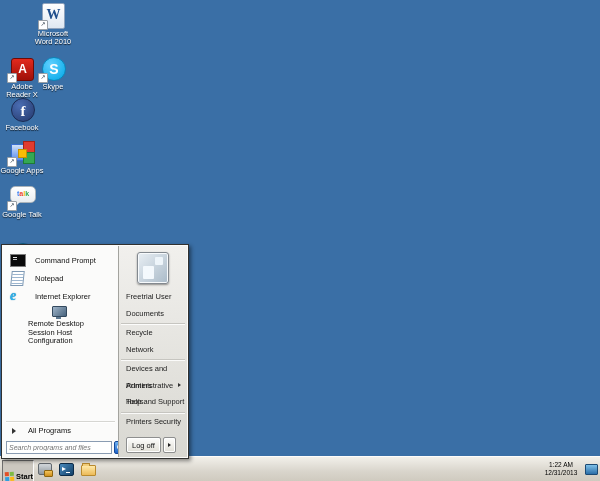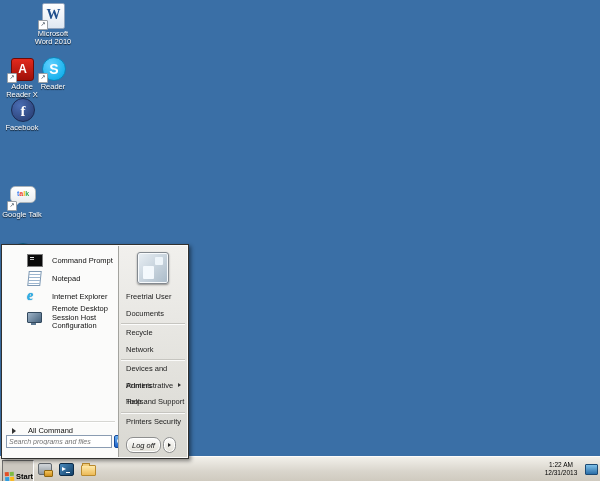--- a/index.html
+++ b/index.html
@@ -32,51 +32,51 @@
   .ic-gtalk{position:absolute;left:1px;top:2px;width:24px;height:15px;background:linear-gradient(#ffffff,#e9edf0);border:1px solid #aab3ba;border-radius:5px;font-size:7px;font-weight:bold;line-height:14px;}
   .ic-gtalk::after{content:"";position:absolute;left:4px;bottom:-5px;border:3px solid transparent;border-top-color:#e9edf0;border-left-color:#e9edf0;}
   .gt-t{color:#4285f4}.gt-a{color:#ea4335}.gt-l{color:#fbbc05}.gt-k{color:#34a853}
   
   .ic-in{position:absolute;left:2px;top:15px;width:22px;height:22px;background:radial-gradient(circle at 35% 30%,#57b8d9,#0e76a8);border-radius:50%;border:1px solid #0b5c83;color:#fff;font-weight:bold;font-size:10px;line-height:22px;}
 
   
   #start-menu{position:absolute;left:1px;top:244px;width:186px;height:213px;border:1px solid #30302f;box-shadow:2px 2px 4px rgba(0,0,0,.45), inset 0 0 0 1px #fbfbfa;background:#f4f3f0;z-index:40;}
   .sm-left{position:absolute;left:1px;top:1px;bottom:1px;width:115px;background:#fbfbfa;}
   .sm-right{position:absolute;left:116px;top:1px;bottom:1px;right:1px;background:linear-gradient(#f1f0ed,#d9d8d2);border-left:1px solid #a3a39e;}
-  .sm-item{display:flex;align-items:center;height:18px;padding-left:24px;font-size:7.5px;color:#101010;}
+  .sm-item{display:flex;align-items:center;height:18px;padding-left:7px;font-size:7.5px;color:#101010;}
   .sm-item .ic{width:15px;height:15px;margin-right:10px;flex:none;position:relative;}
-  .sm-item.tall{height:26px;}
+  .sm-item.tall{height:26px;flex-direction:column;}
   .sm-item.tall .txt{width:72px;line-height:8.5px;}
   
   .ic-cmd{position:absolute;left:0;top:1px;width:14px;height:11px;background:#0a0a0a;border:1px solid #7d7d7d;}
   .ic-cmd::after{content:"";position:absolute;left:2px;top:2px;width:4px;height:1px;background:#e8e8e8;box-shadow:0 2px 0 #bdbdbd;}
   
   .ic-note{position:absolute;left:1px;top:0;width:11px;height:13px;background:repeating-linear-gradient(#ffffff 0 2px,#9db6cf 2px 3px);border:1px solid #7e99b4;transform:skewX(-6deg);}
   
   .ic-ie{position:absolute;left:0;top:-1px;font-size:14px;font-weight:bold;font-style:italic;color:#2fb0e8;text-shadow:0 0 1px #1579ab;font-family:"Liberation Serif",serif;}
   
   .ic-rdsh{position:absolute;left:0;top:1px;width:13px;height:9px;background:linear-gradient(135deg,#9fb4c8,#47637d);border:1px solid #33495e;border-radius:1px;}
   .ic-rdsh::after{content:"";position:absolute;left:3px;bottom:-3px;width:5px;height:2px;background:#5d7essentially;background:#5d7890;}
   .sm-apsep{position:absolute;left:3px;right:3px;bottom:35px;border-top:1px solid #d6d6d2;box-shadow:0 1px 0 #ffffff;}
   .sm-ap{position:absolute;left:0;right:0;bottom:19px;height:15px;display:flex;align-items:center;font-size:7.5px;color:#101010;}
   .ap-arrow{width:0;height:0;margin-left:9px;margin-right:9px;border:3px solid transparent;border-left:4px solid #333;}
-  .sm-search{position:absolute;left:3px;bottom:9px;display:flex;align-items:center;}
+  .sm-search{position:absolute;left:3px;bottom:3px;display:flex;align-items:center;}
   .sm-search input{width:100px;height:11px;border:1px solid #8a9cb2;font-size:7px;font-style:italic;color:#555;padding:0 2px;background:#fff;outline:none;}
   .search-btn{width:11px;height:11px;margin-left:2px;border-radius:2px;background:linear-gradient(#6db1f0,#1e62c8);border:1px solid #14489a;position:relative;}
   .search-btn i{position:absolute;left:2px;top:2px;width:4px;height:4px;border:1px solid #fff;border-radius:50%;}
   .search-btn i::after{content:"";position:absolute;left:4px;top:4px;width:3px;height:1px;background:#fff;transform:rotate(45deg);}
   
   .user-tile{width:30px;height:30px;margin:6px auto 5px;position:relative;background:linear-gradient(135deg,#e9eff4,#a9bac8);border:1px solid #83898f;border-radius:3px;box-shadow:0 1px 2px rgba(0,0,0,.4),inset 0 0 0 1px #f7fafc;}
   .user-tile .sq1{position:absolute;left:5px;bottom:4px;width:11px;height:13px;background:#f4f9fd;border-radius:1px;}
   .user-tile .sq2{position:absolute;right:5px;top:4px;width:8px;height:8px;background:#eef5fa;border-radius:1px;}
   .sm-r{height:16.5px;line-height:16.5px;padding-left:7px;font-size:7.5px;color:#1c1c1c;position:relative;}
   .sm-rsep{margin:1px 2px;border-top:1px solid #c6c5c0;box-shadow:0 1px 0 rgba(255,255,255,.85);}
   .admin-arrow{position:absolute;right:4px;top:5px;width:0;height:0;border:2.5px solid transparent;border-left:3.5px solid #333;}
   .logoff{position:absolute;bottom:4px;left:7px;display:flex;}
-  .btn{height:14px;font-size:7.5px;color:#111;background:linear-gradient(#fdfdfc,#e2e0d8);border:1px solid #8e8f8f;border-radius:7px;padding:0 5px;display:flex;align-items:center;box-shadow:inset 0 0 0 1px #fff;font-style:italic;}
+  .btn{height:14px;font-size:7.5px;color:#111;background:linear-gradient(#fdfdfc,#e2e0d8);border:1px solid #8e8f8f;border-radius:2px;padding:0 5px;display:flex;align-items:center;box-shadow:inset 0 0 0 1px #fff;}
   .btn-arrow{width:11px;padding:0;justify-content:center;margin-left:2px;}
   .btn-arrow i{width:0;height:0;border:2.5px solid transparent;border-left:3.5px solid #222;margin-left:2px;}
 
   
   #taskbar{position:absolute;left:0;right:0;bottom:0;height:24px;background:linear-gradient(#f2f0ea,#d9d5cc 60%,#cfcabf);border-top:1px solid #fdfcfa;z-index:30;}
   #start-btn{position:absolute;left:2px;top:3px;width:32px;height:32px;background:#ccc8c0;border:1px solid;border-color:#6f6f6f #fbfbfb #fbfbfb #6f6f6f;display:flex;align-items:center;padding-left:2px;box-sizing:border-box;font-size:7.5px;font-weight:bold;color:#000;}
   .flag{width:9px;height:9px;margin-right:2px;position:relative;transform:rotate(-4deg);flex:none;}
   .flag i{position:absolute;width:4px;height:4px;}
   .f1{left:0;top:0;background:#e34f26;}.f2{left:5px;top:0;background:#7fbb42;}
   .f3{left:0;top:5px;background:#2f9fe0;}.f4{left:5px;top:5px;background:#fdb813;}
@@ -120,30 +120,42 @@
       <span class="badge">↗</span>
     </div>
     <div class="dlabel">Adobe Reader X</div>
   </div>
 
   <div class="dicon" style="left:31px;top:56px;">
     <div class="art">
       <div class="ic-skype">S</div>
       <span class="badge">↗</span>
     </div>
-    <div class="dlabel">Reader</div>
+    <div class="dlabel">Skype</div>
   </div>
 
   <div class="dicon" style="left:0;top:97px;">
     <div class="art">
       <div class="ic-fb">f</div>
     </div>
     <div class="dlabel">Facebook</div>
   </div>
 
+  <div class="dicon" style="left:0;top:140px;">
+    <div class="art">
+      <div class="ic-gapps">
+          <i class="ga-b"></i>
+          <i class="ga-r"></i>
+          <i class="ga-g"></i>
+          <i class="ga-y"></i>
+        </div>
+      <span class="badge">↗</span>
+    </div>
+    <div class="dlabel">Google Apps</div>
+  </div>
 
   <div class="dicon" style="left:0;top:184px;">
     <div class="art">
       <div class="ic-gtalk"><span class="gt-t">t</span><span class="gt-a">a</span><span class="gt-l">l</span><span class="gt-k">k</span></div>
       <span class="badge">↗</span>
     </div>
     <div class="dlabel">Google Talk</div>
   </div>
 
   <div class="dicon" style="left:0;top:228px;">
@@ -176,21 +188,21 @@
       </div>
       <div class="sm-item tall">
         <span class="ic">
             <span class="ic-rdsh"></span>
           </span>
         <span class="txt">Remote Desktop Session Host Configuration</span>
       </div>
       <div class="sm-apsep"></div>
       <div class="sm-ap">
         <span class="ap-arrow"></span>
-        <span>All Command</span>
+        <span>All Programs</span>
       </div>
       <div class="sm-search">
         <input type="text" placeholder="Search programs and files" style="">
         <span class="search-btn">
             <i></i>
           </span>
       </div>
     </div>
 
     <div class="sm-right">

